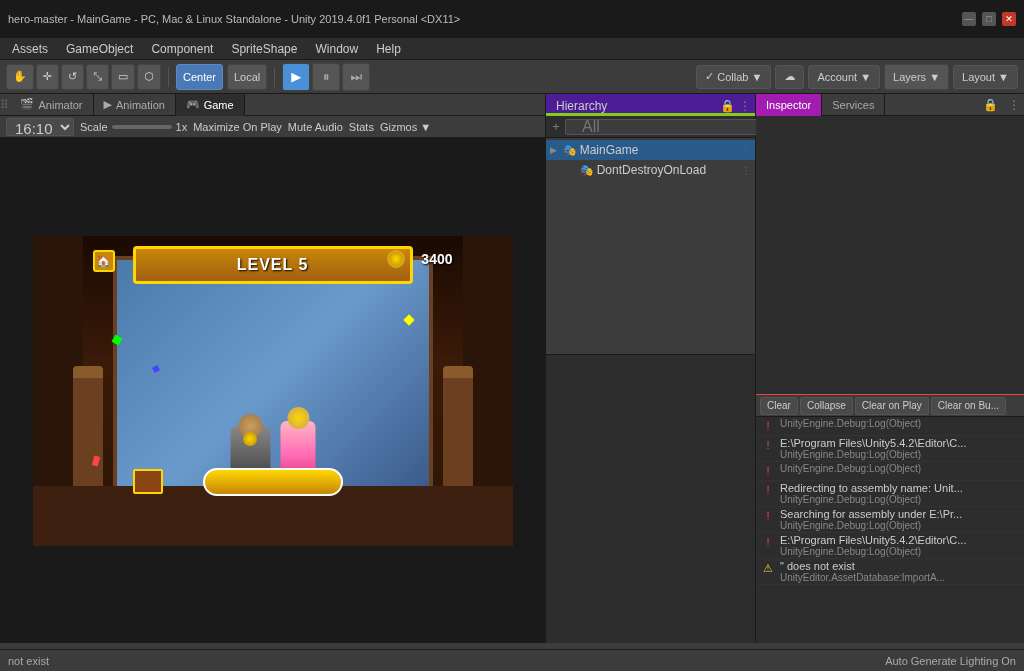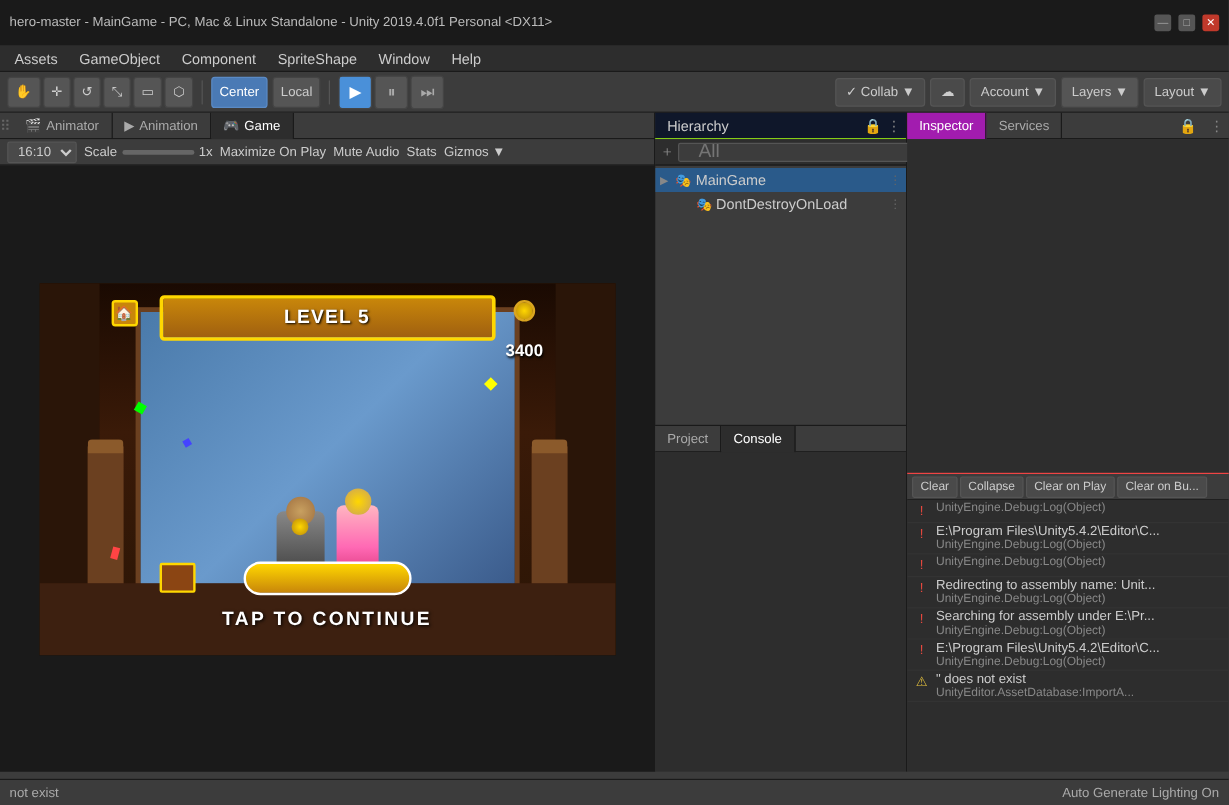--- a/index.html
+++ b/index.html
@@ -190,21 +190,21 @@
       gap: 6px;
       border-bottom: 1px solid #1a1a1a;
       font-size: 11px;
     }
     .aspect-select {
       height: 18px;
       background: #4a4a4a;
       border: 1px solid #555;
       border-radius: 2px;
       color: #ccc;
-      font-size: 11px;
+      font-size: 15px;
       padding: 0 4px;
     }
     .scale-label {
       display: flex;
       align-items: center;
       gap: 4px;
     }
     .scale-slider {
       width: 60px;
       height: 4px;
@@ -315,21 +315,20 @@
       z-index: 10;
     }
     .coin-display {
       position: absolute;
       top: 14px;
       right: 60px;
       display: flex;
       align-items: center;
       gap: 16px;
       z-index: 10;
-      flex-direction: column;
     }
     .coin-icon {
       width: 18px;
       height: 18px;
       background: radial-gradient(circle, #ffd700, #b8860b);
       border-radius: 50%;
       border: 2px solid #daa520;
     }
     .coin-count {
       color: #fff;
@@ -450,26 +449,26 @@
       border-radius: 2px;
     }
     .confetti-1 { position: absolute; width: 8px; height: 8px; background: #00ff00; top: 100px; left: 80px; transform: rotate(30deg); }
     .confetti-2 { position: absolute; width: 6px; height: 6px; background: #4444ff; top: 130px; left: 120px; transform: rotate(60deg); }
     .confetti-3 { position: absolute; width: 8px; height: 8px; background: #ffff00; top: 80px; right: 100px; transform: rotate(45deg); }
     .confetti-4 { position: absolute; width: 6px; height: 10px; background: #ff4444; bottom: 80px; left: 60px; transform: rotate(15deg); }
     .mini-coin { position: absolute; width: 14px; height: 14px; background: radial-gradient(circle, #ffd700, #b8860b); border-radius: 50%; bottom: 100px; left: 210px; }
 
     .hierarchy-tab-bar {
       height: 22px;
-      background: #0f172a;
-      display: flex;
-      align-items: center;
+      background: #4c1d95;
+      display: flex;
+      align-items: flex-end;
       padding: 0 4px;
       gap: 2px;
-      border-bottom: 1px solid #84cc16;
+      border-bottom: 3px solid #84cc16;
     }
     .hierarchy-title {
       font-size: 12px;
       color: #ccc;
       padding: 0 6px;
     }
     .hierarchy-icons {
       margin-left: auto;
       display: flex;
       gap: 4px;
@@ -749,21 +748,20 @@
 
           <div class="confetti-1"></div>
           <div class="confetti-2"></div>
           <div class="confetti-3"></div>
           <div class="confetti-4"></div>
           <div class="mini-coin"></div>
 
           <div class="button-coin"></div>
           <div class="mini-chest"></div>
 
-          <div class="tap-text">TAP TO CONTINUE</div>
         </div>
       </div>
     </div>
   </div>
 
   <div style="display:flex; flex-direction:column; width:210px; border-right:1px solid #1a1a1a;">
 
     <div style="flex:0 0 260px; display:flex; flex-direction:column;">
       <div class="hierarchy-tab-bar">
         <span class="hierarchy-title">Hierarchy</span>
@@ -789,24 +787,20 @@
           <div class="h-indent"></div>
           <span class="h-arrow"></span>
           <span class="h-item-icon">🎭</span>
           <span class="h-item-label">DontDestroyOnLoad</span>
           <span class="h-item-dots">⋮</span>
         </div>
       </div>
     </div>
 
     <div style="flex:1; display:flex; flex-direction:column; border-top:1px solid #1a1a1a;">
-      <div class="console-tab-bar">
-        <div class="con-tab">Project</div>
-        <div class="con-tab active">Console</div>
-      </div>
       <div style="flex:1; background:#2d2d2d; overflow-y:auto; font-size:11px; color:#888; padding:4px;">
       </div>
     </div>
   </div>
 
   <div style="flex:1; display:flex; flex-direction:column;">
 
     <div style="flex:0 0 300px; display:flex; flex-direction:column;">
       <div class="inspector-tab-bar">
         <div class="insp-tab active">Inspector</div>

